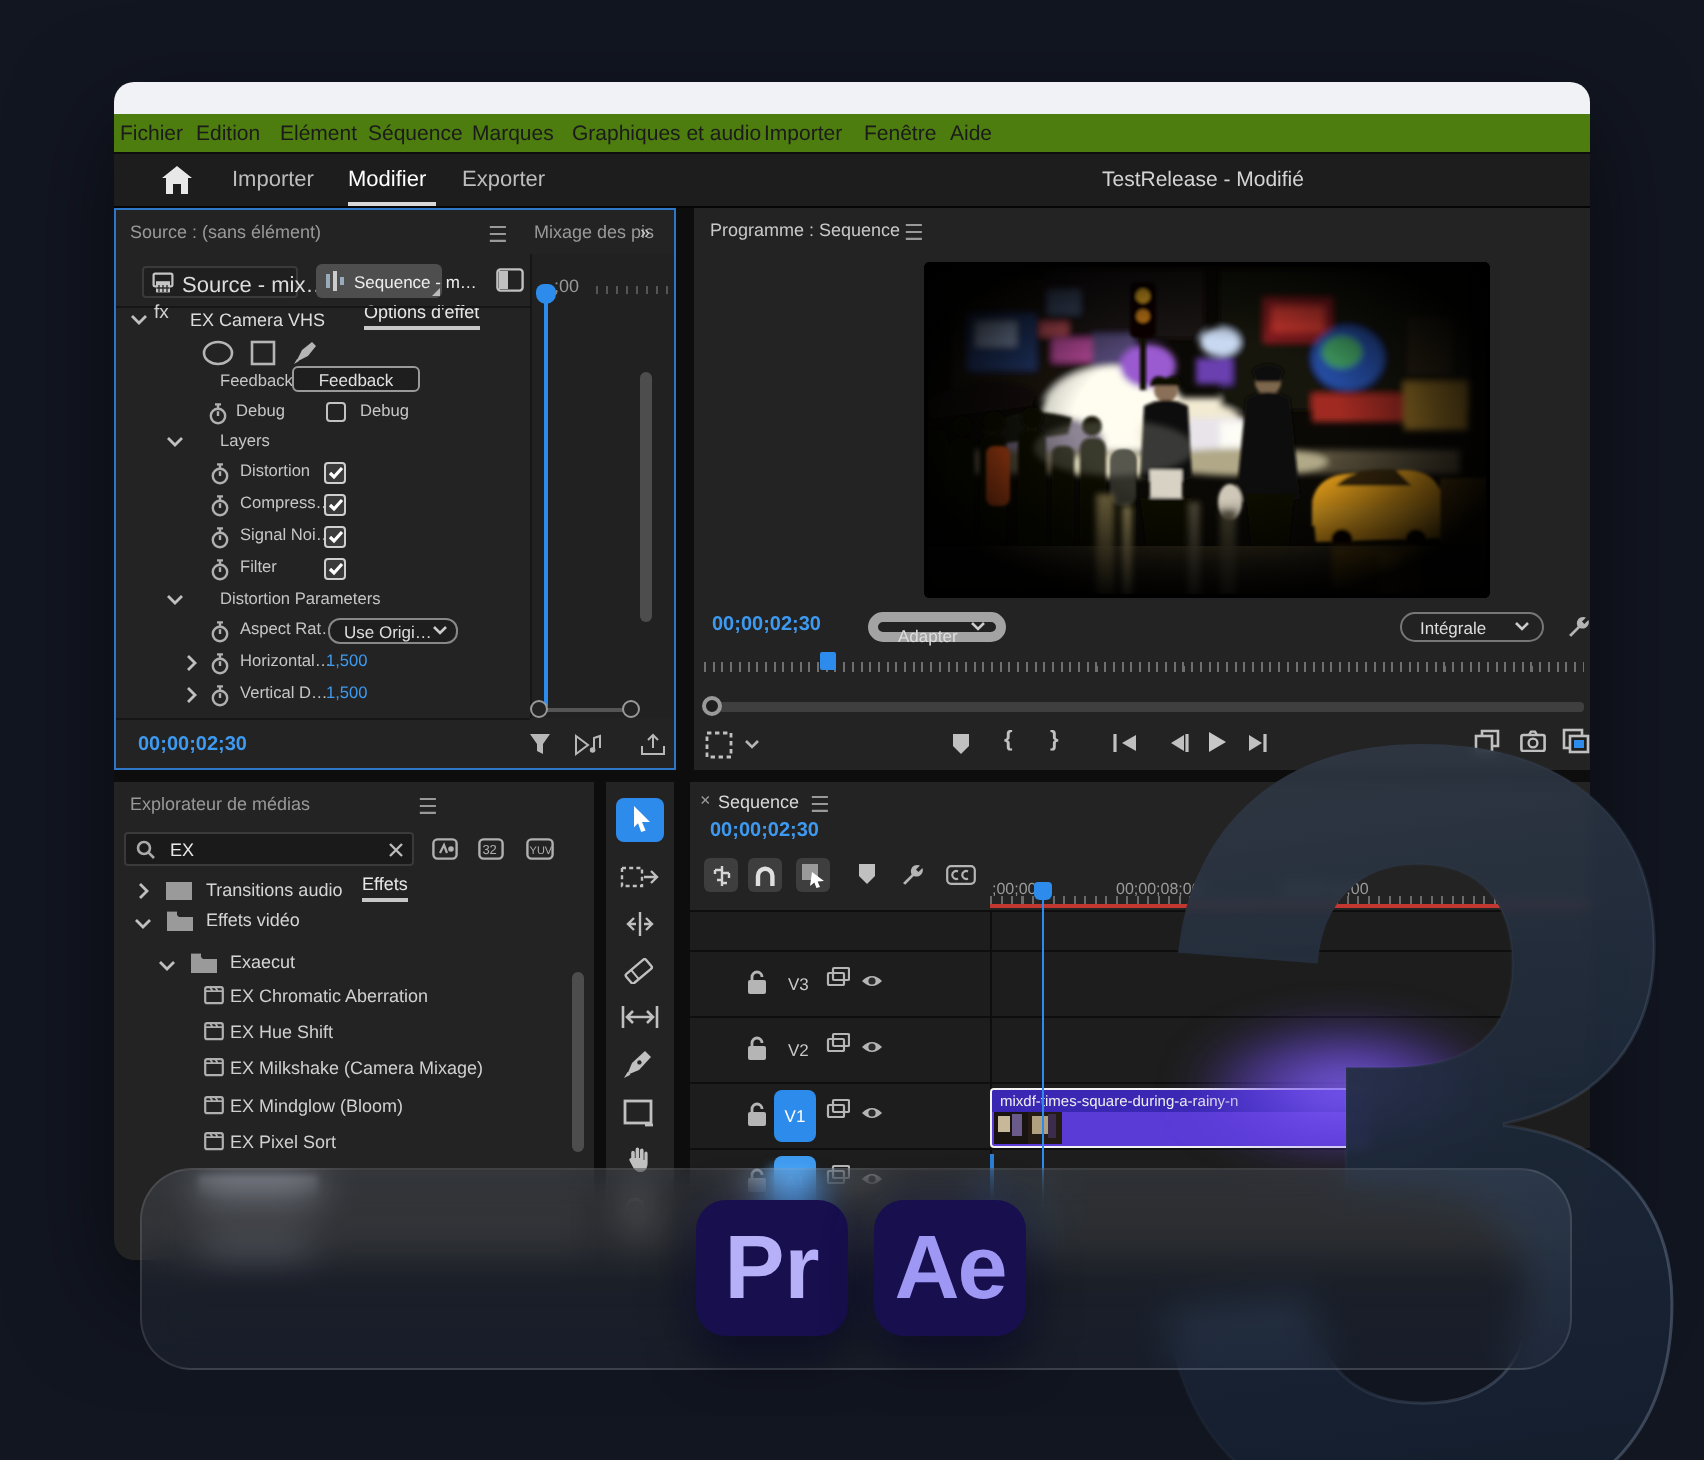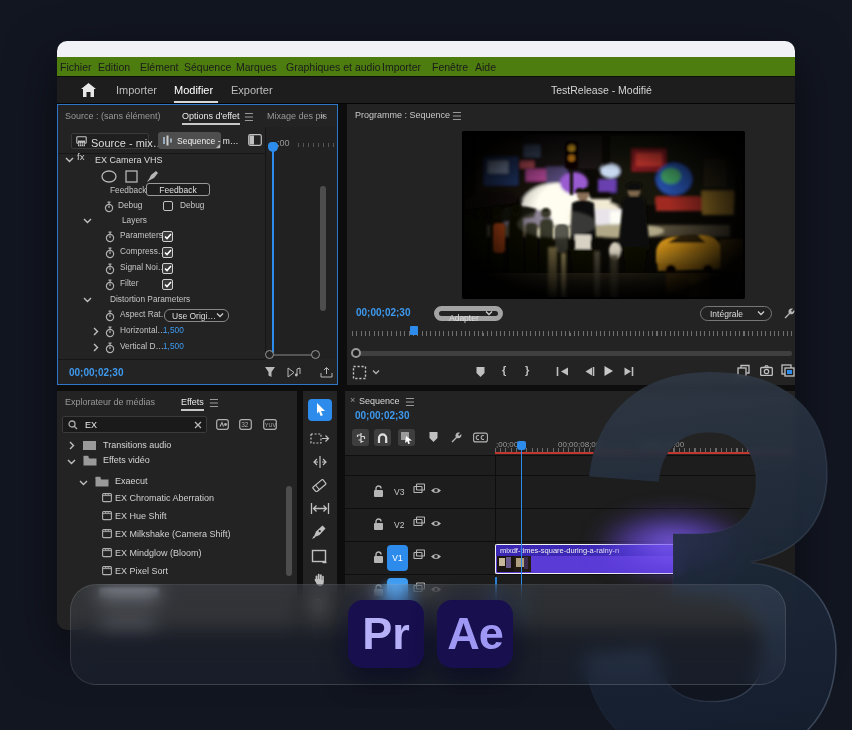--- a/index.html
+++ b/index.html
@@ -17,21 +17,21 @@
   #toolbar { position:absolute; left:0; top:36px; width:738px; height:27px; background:#1d1d1d;
              border-bottom:1px solid #050505; color:#bdbdbd; font-size:11px; }
   .panel { position:absolute; background:#232323; color:#c6c6c6; font-size:8.3px; overflow:hidden; }
   #p-fx   { left:0;   top:63px;  width:281px; height:281px; border:1px solid #2d76c8; }
   #p-prog { left:290px; top:63px; width:448px; height:281px; }
   #p-eff  { left:0;   top:350px; width:240px; height:239px; }
   #p-tools{ left:246px; top:350px; width:34px; height:239px; background:#232323; }
   #p-tl   { left:288px; top:350px; width:450px; height:239px; }
   .tabrow { position:absolute; left:0; top:0; right:0; height:22px; background:#232323; }
   .tab { position:absolute; top:6px; color:#999; white-space:nowrap; font-size:9px; }
-  .tab.on { color:#e8e8e8; }
+  .tab.on { color:#e8e8e8;margin-top:40px; }
   .tab.on:after { content:""; position:absolute; left:0; right:0; bottom:-4px; height:2px; background:#c8c8c8; }
   .hamb { color:#999; font-size:11px; }
   
   .tc { color:#3e9af0; font-weight:bold; }
   .sw { width:10px; height:12px; }
   .rst { width:13px; height:11px; }
   .fxi { width:10px; height:11px; }
   .tbtn { width:17px; height:17px; background:#3e3e3e; border-radius:3px; display:flex; align-items:center; justify-content:center; }
   .rlbl { color:#9a9a9a; font-size:8px; white-space:nowrap; }
   .trklbl { color:#c8c8c8; font-size:8.5px; }
@@ -168,25 +168,25 @@
       </svg>
       <span class="abs" style="left:60px;top:95px">Debug</span>
       <div class="abs" style="left:105px;top:96px;width:10px;height:10px;border:1.6px solid #c2c2c2;border-radius:2px;background:#222"></div>
       <span class="abs" style="left:122px;top:95px">Debug</span>
       <svg class="abs rst" style="left:239px;top:96px">
         <use href="#rsticon"></use>
       </svg>
       <svg class="abs" style="left:25px;top:113px" width="9" height="6" viewBox="0 0 9 6">
         <path d="M1 1 L4.5 4.5 L8 1" fill="none" stroke="#c0c0c0" stroke-width="1.4"></path>
       </svg>
-      <span class="abs" style="left:64px;top:110px">Layers</span>
+      <span class="abs" style="left:52px;top:110px">Layers</span>
       <svg class="abs sw" style="left:47px;top:126px">
         <use href="#swicon"></use>
       </svg>
-      <span class="abs" style="left:62px;top:125px">Parameters</span>
+      <span class="abs" style="left:62px;top:125px">Distortion</span>
       <div class="cbon" style="left:104px;top:126px">
         <svg width="8" height="7" viewBox="0 0 8 7">
           <path d="M1 3.5 L3 5.5 L7 1" fill="none" stroke="#fff" stroke-width="1.6"></path>
         </svg>
       </div>
       <svg class="abs rst" style="left:239px;top:126px">
         <use href="#rsticon"></use>
       </svg>
       <svg class="abs sw" style="left:47px;top:142px">
         <use href="#swicon"></use>
@@ -527,21 +527,21 @@
         <use href="#fxicon"></use>
       </svg>
       <span class="abs effn" style="left:58px;top:102px">EX Chromatic Aberration</span>
       <svg class="abs fxi" style="left:45px;top:119px">
         <use href="#fxicon"></use>
       </svg>
       <span class="abs effn" style="left:58px;top:120px">EX Hue Shift</span>
       <svg class="abs fxi" style="left:45px;top:137px">
         <use href="#fxicon"></use>
       </svg>
-      <span class="abs effn" style="left:58px;top:138px">EX Milkshake (Camera Shift)</span>
+      <span class="abs effn" style="left:58px;top:138px">EX Milkshake (Camera Mixage)</span>
       <svg class="abs fxi" style="left:45px;top:156px">
         <use href="#fxicon"></use>
       </svg>
       <span class="abs effn" style="left:58px;top:157px">EX Mindglow (Bloom)</span>
       <svg class="abs fxi" style="left:45px;top:174px">
         <use href="#fxicon"></use>
       </svg>
       <span class="abs effn" style="left:58px;top:175px">EX Pixel Sort</span>
       <div class="abs" style="left:42px;top:197px;width:60px;height:11px;background:#83848c;border-radius:2px;filter:blur(1.5px)"></div>
       <div class="abs" style="left:44px;top:228px;width:54px;height:8px;background:#62636a;border-radius:2px;filter:blur(1.5px)"></div>

